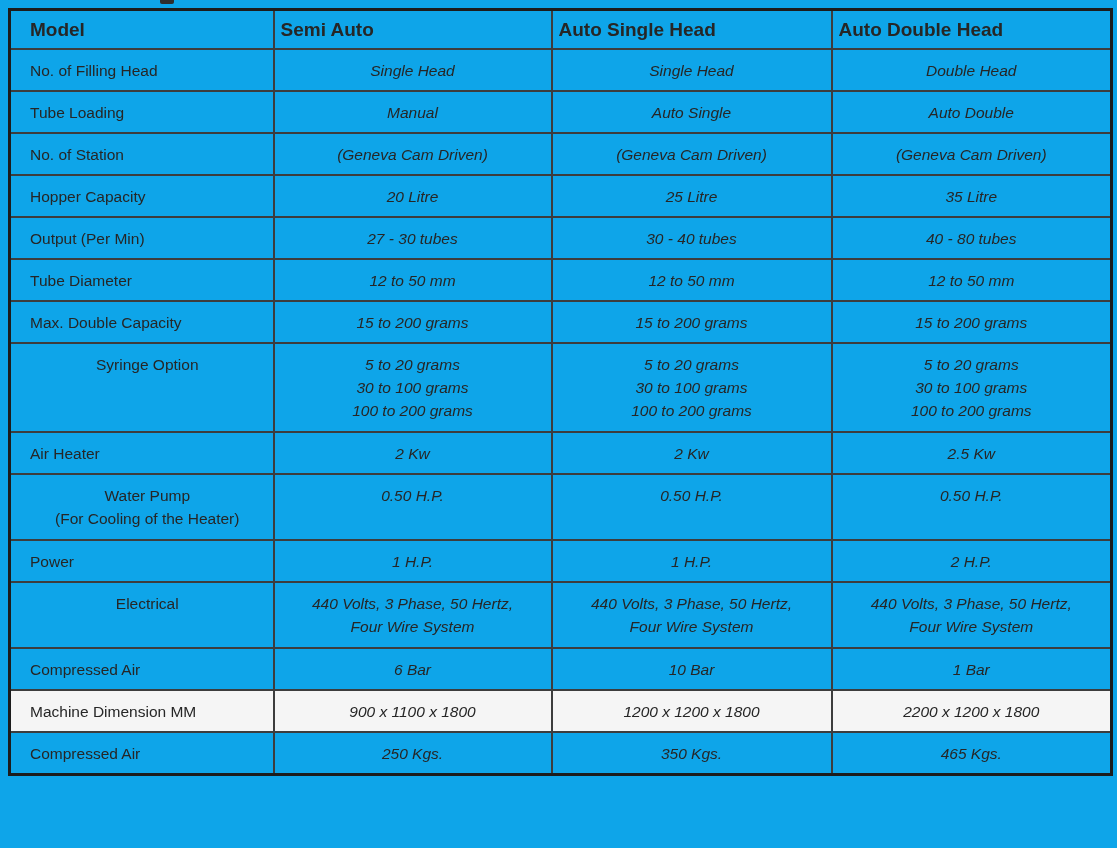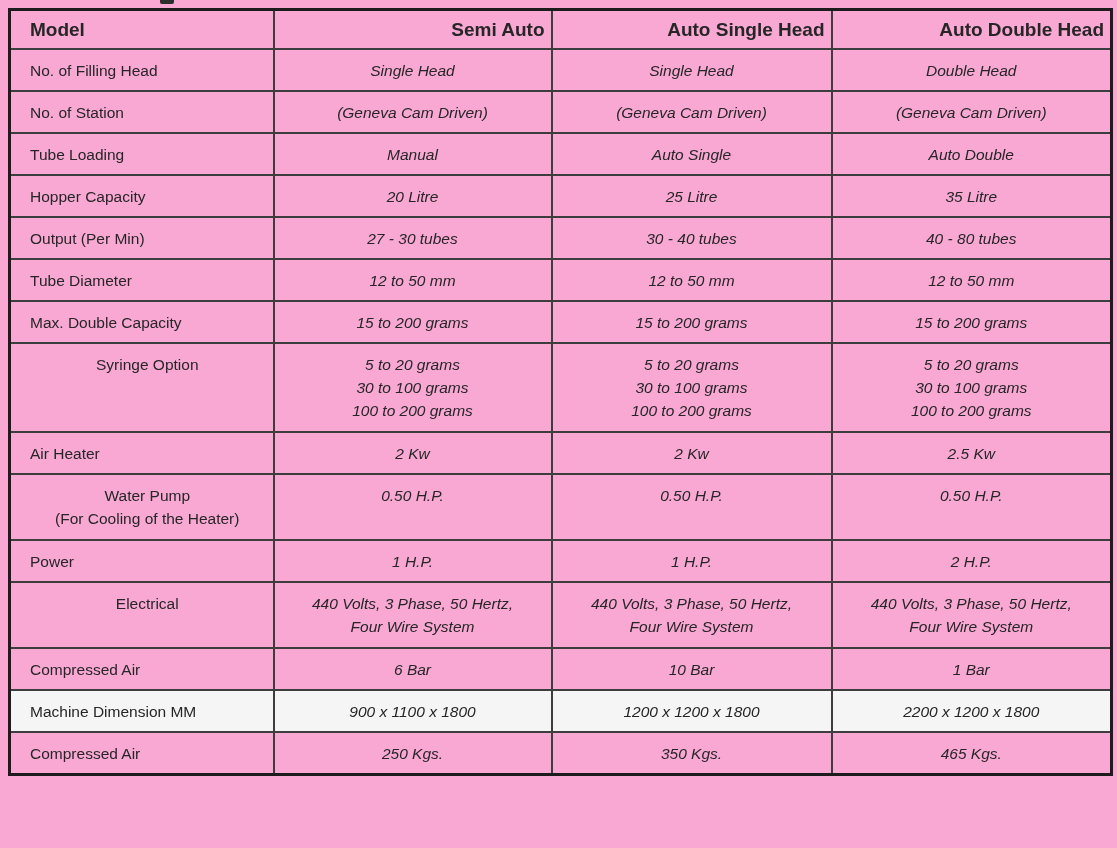--- a/index.html
+++ b/index.html
@@ -5,21 +5,21 @@
   html, body {
     margin: 0;
     padding: 0;
     background: #ffffff;
     font-family: "Liberation Sans", sans-serif;
   }
   .sheet {
     position: relative;
     width: 1117px;
     height: 848px;
-    background: #f9a8d4;
+    background: #0ea5e9;
     overflow: hidden;
   }
   
   .crop-fragment {
     position: absolute;
     left: 160px;
     top: 0;
     width: 14px;
     height: 4px;
     background: #2e2e2e;
@@ -40,21 +40,21 @@
   col.c3 { width: 280px; }
   col.c4 { width: 280px; }
   th, td {
     border: 2px solid #3d3d3d;
     overflow: hidden;
   }
   th {
     font-size: 19px;
     font-weight: bold;
     height: 37px;
-    text-align: right;
+    text-align: left;
     padding: 0 6px;
     vertical-align: middle;
   }
   th.left {
     text-align: left;
     padding-left: 19px;
   }
   td {
     font-size: 15.5px;
     line-height: 23px;
@@ -114,44 +114,44 @@
           </td>
           <td class="value-cell">
             <span class="cell-line">Single Head</span>
           </td>
           <td class="value-cell">
             <span class="cell-line">Double Head</span>
           </td>
         </tr>
         <tr class="single-line">
           <td class="label-cell">
+            <span class="cell-line">Tube Loading</span>
+          </td>
+          <td class="value-cell">
+            <span class="cell-line">Manual</span>
+          </td>
+          <td class="value-cell">
+            <span class="cell-line">Auto Single</span>
+          </td>
+          <td class="value-cell">
+            <span class="cell-line">Auto Double</span>
+          </td>
+        </tr>
+        <tr class="single-line">
+          <td class="label-cell">
             <span class="cell-line">No. of Station</span>
           </td>
           <td class="value-cell">
             <span class="cell-line">(Geneva Cam Driven)</span>
           </td>
           <td class="value-cell">
             <span class="cell-line">(Geneva Cam Driven)</span>
           </td>
           <td class="value-cell">
             <span class="cell-line">(Geneva Cam Driven)</span>
-          </td>
-        </tr>
-        <tr class="single-line">
-          <td class="label-cell">
-            <span class="cell-line">Tube Loading</span>
-          </td>
-          <td class="value-cell">
-            <span class="cell-line">Manual</span>
-          </td>
-          <td class="value-cell">
-            <span class="cell-line">Auto Single</span>
-          </td>
-          <td class="value-cell">
-            <span class="cell-line">Auto Double</span>
           </td>
         </tr>
         <tr class="single-line">
           <td class="label-cell">
             <span class="cell-line">Hopper Capacity</span>
           </td>
           <td class="value-cell">
             <span class="cell-line">20 Litre</span>
           </td>
           <td class="value-cell">

